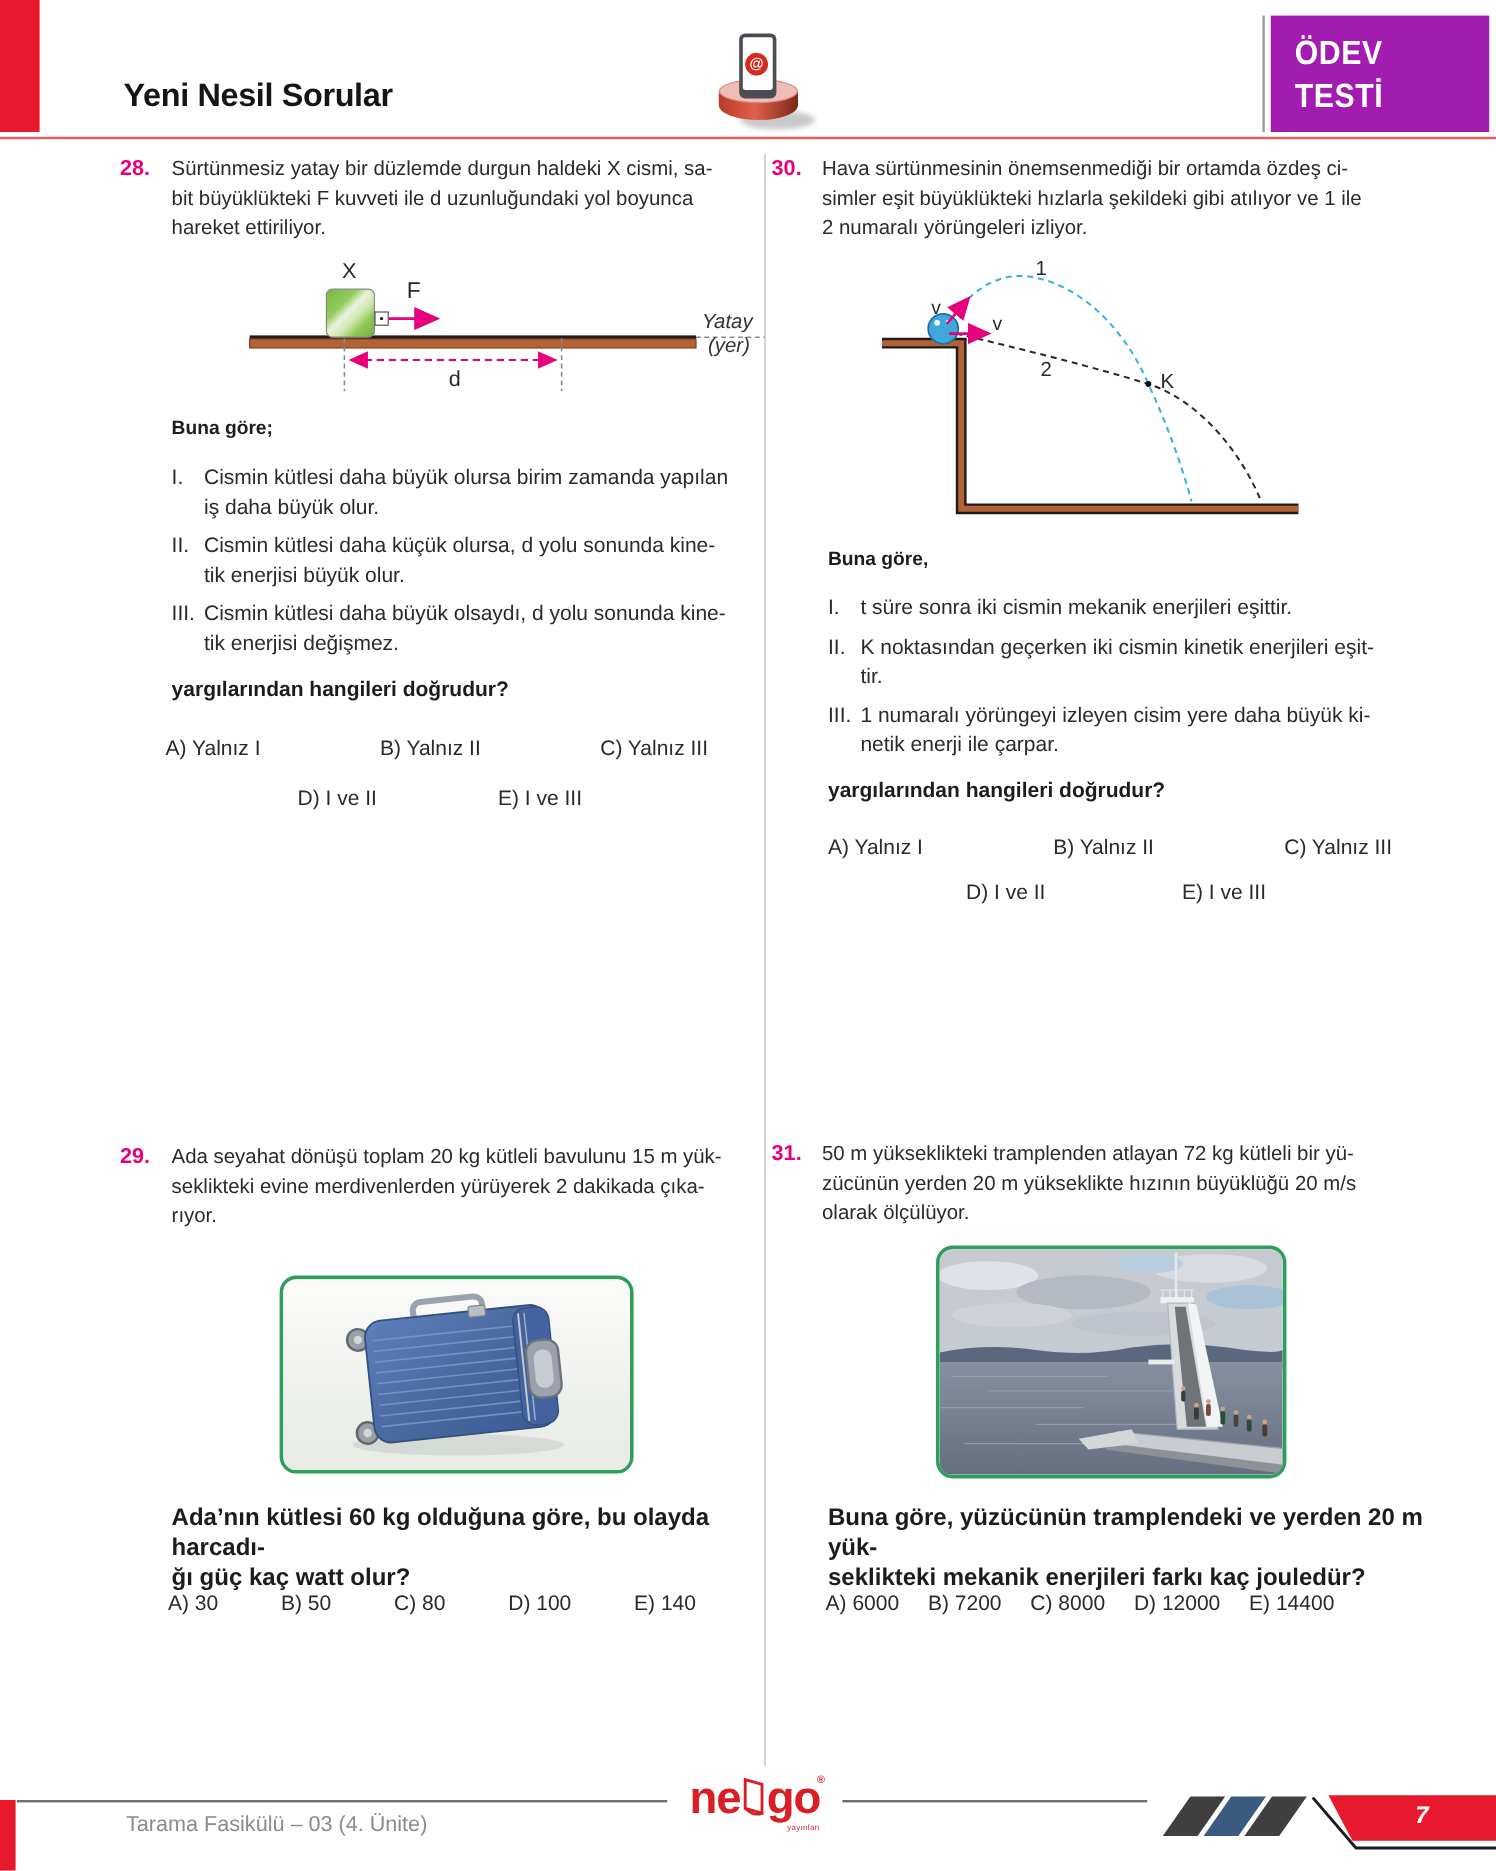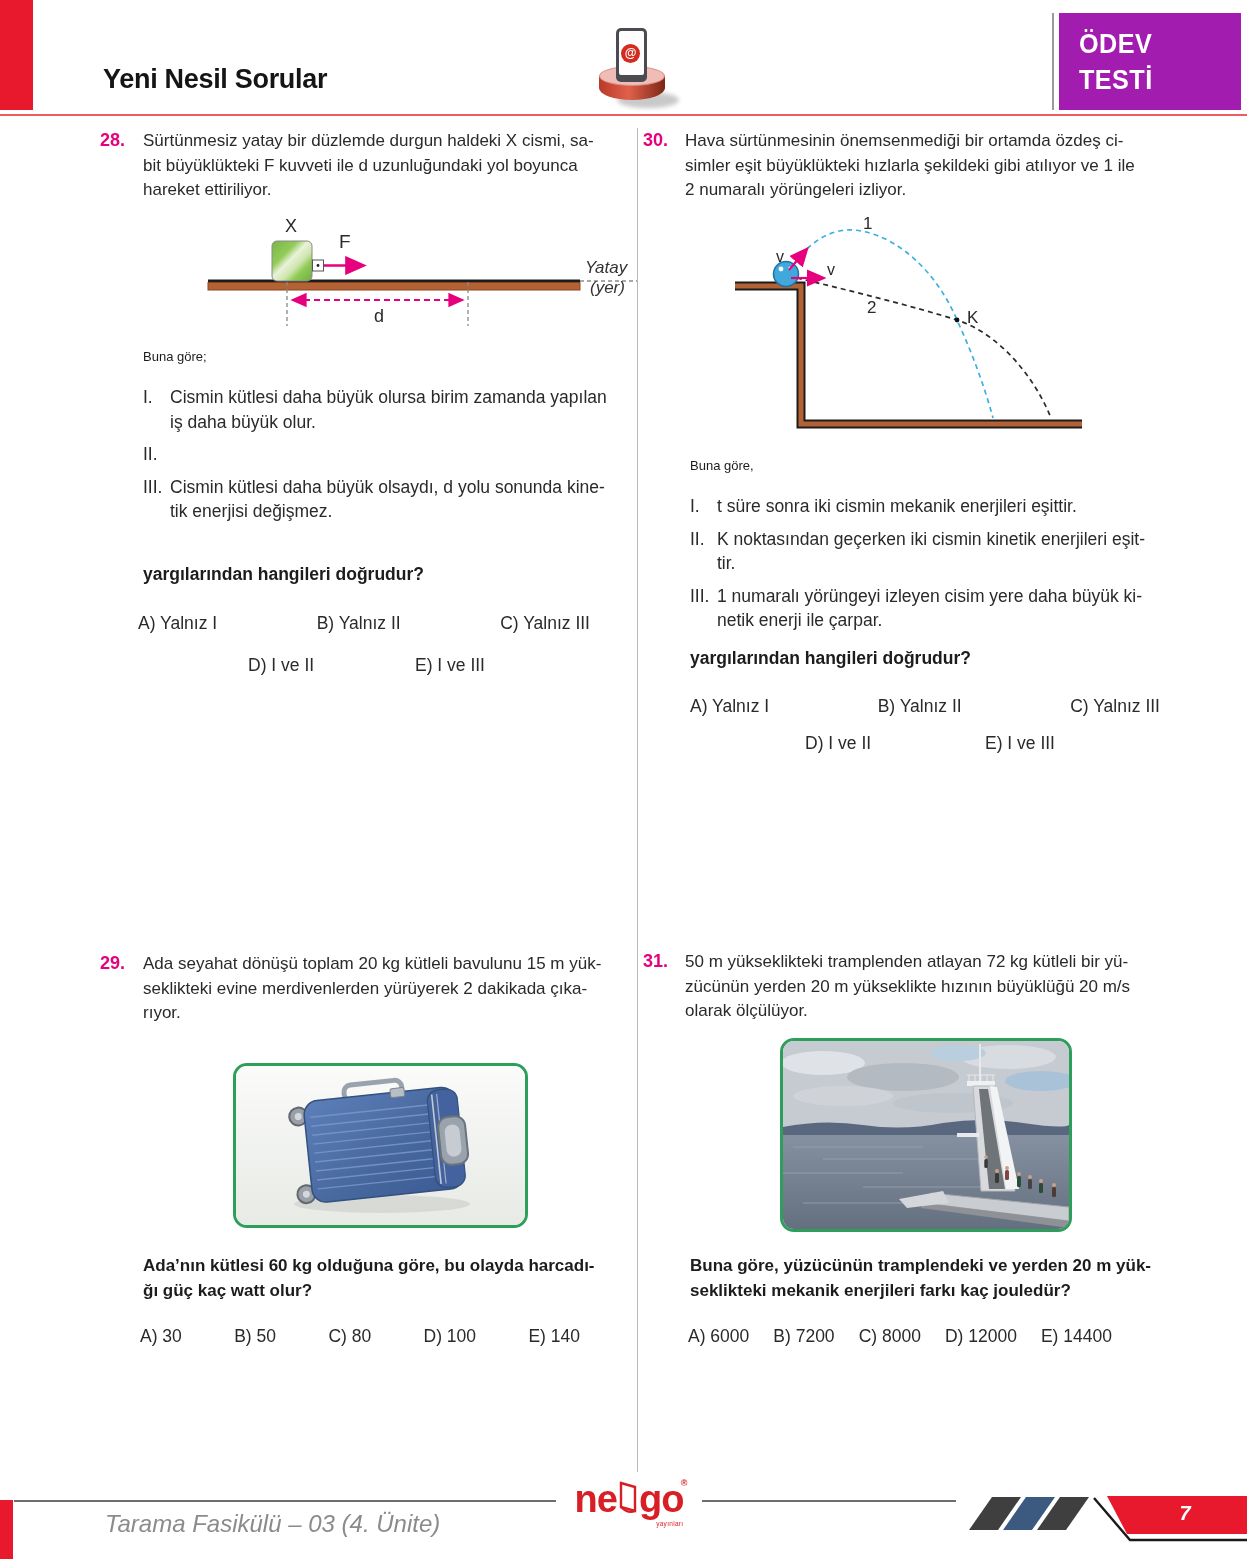--- a/index.html
+++ b/index.html
@@ -28,39 +28,39 @@
   .plogo .cyl-body { position:absolute; left:16px; top:56px; width:66px; height:24px; background:linear-gradient(90deg,#b93a28,#e0604a 45%,#7c2717); border-radius:0 0 33px 33px / 0 0 12px 12px; }
   .plogo .phone { position:absolute; left:33px; top:8px; width:31px; height:54px; background:#4b4b52; border-radius:5px; }
   .plogo .phone-screen { position:absolute; left:36px; top:11px; width:25px; height:44px; background:#fdfdfd; border-radius:2px; }
   .plogo .at-badge { position:absolute; left:38px; top:24px; width:19px; height:19px; border-radius:50%; background:#d42b1e; color:#fff; font-size:12px; font-weight:700; text-align:center; line-height:19px; }
 
   
   .col-divider { left:637px; top:128px; width:1px; height:1347px; background:#b9b9b9; }
 
   .qnum { position:absolute; font-weight:700; font-size:18px; color:#e6007e; }
   .qtext { position:absolute; font-size:17px; line-height:24.6px; color:#2a2a2a; }
-  .lead { position:absolute; font-weight:400; font-size:13px; color:#1c1c1c; }
+  .lead { position:absolute; font-weight:700; font-size:16px; color:#1c1c1c; }
   .items { position:absolute; display:flex; flex-direction:column; gap:8px; font-size:17.5px; line-height:24.6px; }
   .item { display:flex; }
   .item .rn { width:27px; flex:none; }
   .stem { position:absolute; font-weight:700; font-size:17.5px; color:#1c1c1c; }
   .optrow { position:absolute; display:flex; justify-content:space-between; font-size:17.5px; color:#2a2a2a; }
-  .boldq { position:absolute; font-weight:700; font-size:17px; line-height:25px; color:#1c1c1c; }
+  .boldq { position:absolute; font-weight:700; font-size:20px; line-height:25px; color:#1c1c1c; }
 
   .frame { position:absolute; border:3px solid #2e9e5b; border-radius:14px; overflow:hidden; background:#f4f6f2; }
 
   svg text { font-family:"Liberation Sans", sans-serif; }
   .dlab { fill:#2a2a2a; }
   .dlab-i { fill:#333; font-style:italic; }
 
   
   .ft-line-l { left:14px; top:1500px; width:570px; height:1.5px; background:#6d6d6d; }
   .ft-line-r { left:684px; top:1500px; width:272px; height:1.5px; background:#6d6d6d; }
   .ft-redbar { left:0; top:1500px; width:13px; height:59px; background:#e8192c; }
-  .ft-text { left:105px; top:1510px; font-style:italic; font-size:24px; color:#8b8b8b; }
+  .ft-text { left:105px; top:1510px; font-size:18px; color:#8b8b8b; }
   .nego { left:556px; top:1472px; width:146px; height:70px; background:#fff; display:flex; align-items:flex-start; justify-content:center; }
   .nego-inner { position:relative; display:flex; align-items:center; margin-top:8px;justify-content:space-between; }
   .nego-word { font-weight:700; font-size:38px; color:#d81f26; letter-spacing:-1px; line-height:1; }
   .nego-reg { position:absolute; right:-4px; top:-2px; font-size:9px; color:#d81f26; font-weight:700; }
   .nego-sub { position:absolute; right:0px; bottom:-9px; font-size:6.5px; color:#d81f26; letter-spacing:0.3px; }
   .pgnum { position:absolute; left:1150px; top:1502px; width:70px; text-align:center; color:#fff; font-size:20px; font-style:italic; font-weight:700; }
 </style>
 </head>
 <body>
 
@@ -130,20 +130,24 @@
 <div class="items" style="left:143px;top:385px;width:487px;">
   <div class="item">
     <div class="rn">I.</div>
     <div>
       <div>Cismin kütlesi daha büyük olursa birim zamanda yapılan</div>
       <div>iş daha büyük olur.</div>
     </div>
   </div>
   <div class="item">
     <div class="rn">II.</div>
+    <div>
+      <div>Cismin kütlesi daha küçük olursa, d yolu sonunda kine-</div>
+      <div>tik enerjisi büyük olur.</div>
+    </div>
   </div>
   <div class="item">
     <div class="rn">III.</div>
     <div>
       <div>Cismin kütlesi daha büyük olsaydı, d yolu sonunda kine-</div>
       <div>tik enerjisi değişmez.</div>
     </div>
   </div>
 </div>
 <div class="stem" style="left:143px;top:564px;">yargılarından hangileri doğrudur?</div>

